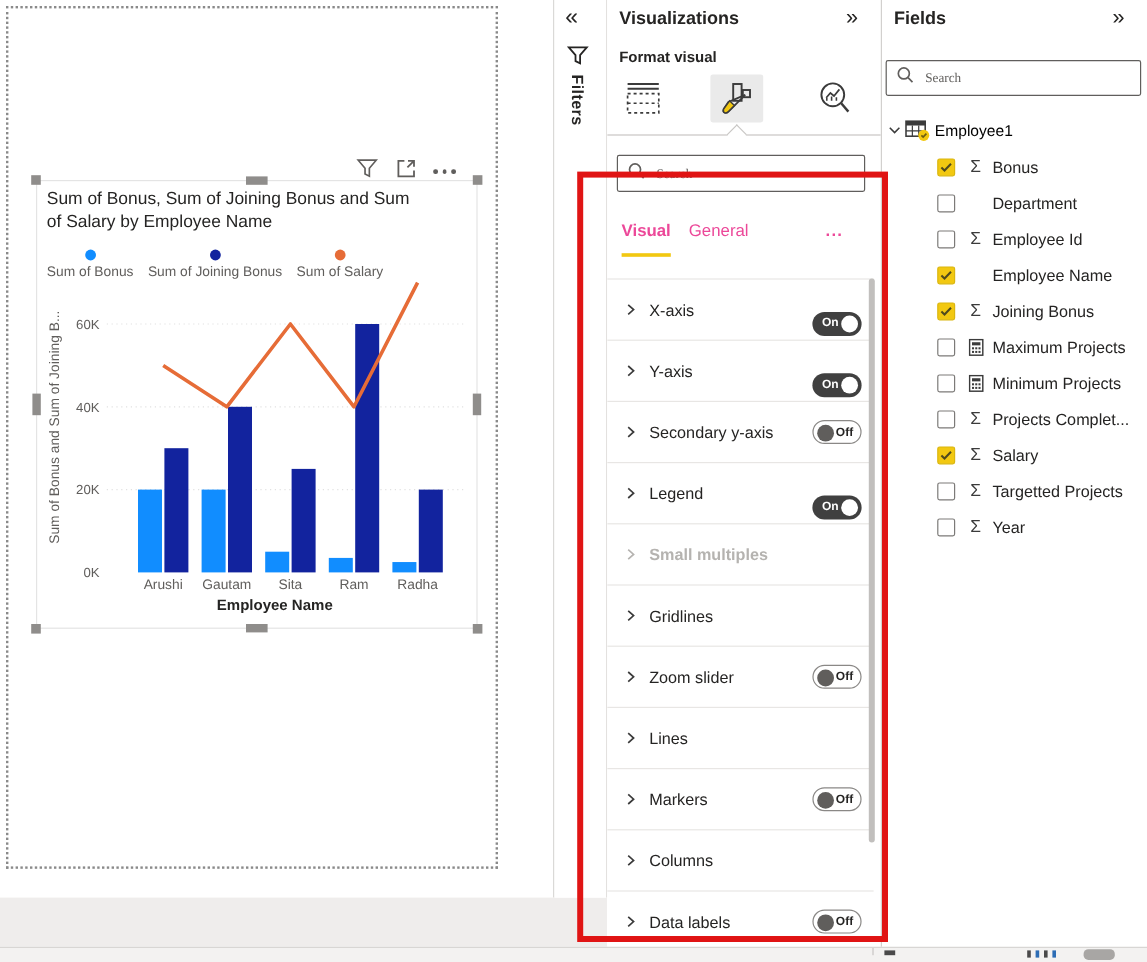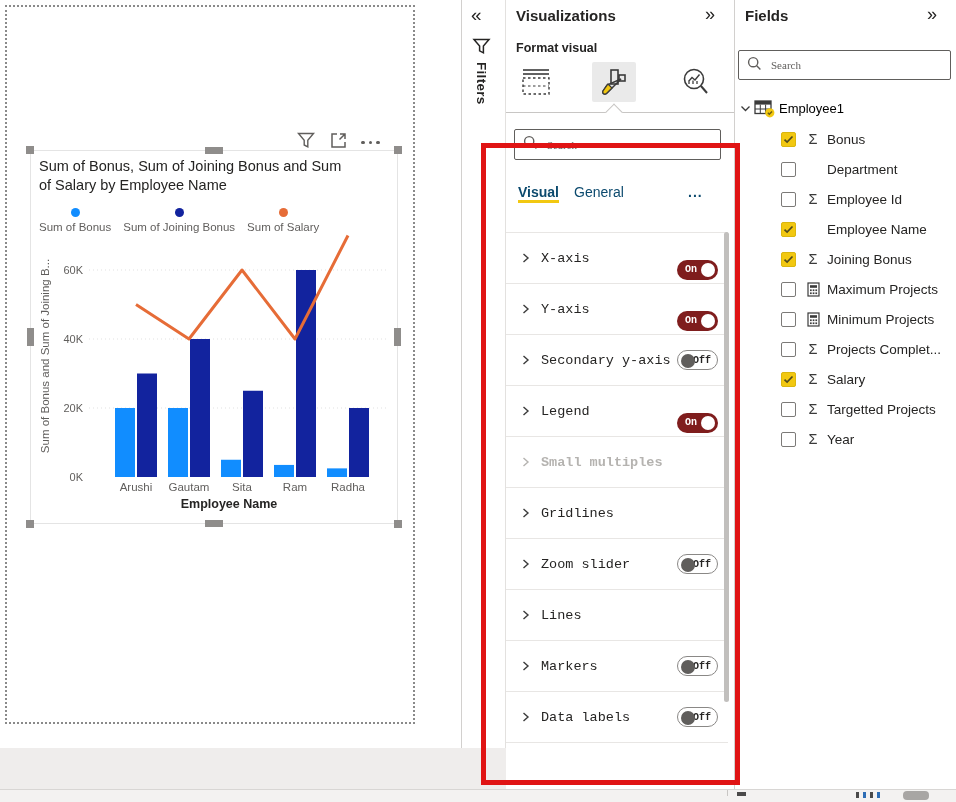--- a/index.html
+++ b/index.html
@@ -52,37 +52,37 @@
   .viz-divider{position:absolute;left:0;top:112px;width:228px;border-top:1px solid #c8c6c4;}
   .notch{position:absolute;left:102px;top:106px;width:11px;height:11px;background:#fff;border-left:1px solid #c8c6c4;border-top:1px solid #c8c6c4;transform:rotate(45deg);}
 
   .searchbox{position:absolute;display:flex;align-items:center;gap:7px;background:#fff;border:1px solid #605e5c;border-radius:2px;box-sizing:border-box;padding:0 8px;}
   #viz-search{left:8px;top:129px;width:207px;height:31px;}
   #fields-search{left:3px;top:50px;width:213px;height:30px;}
   .searchbox input{border:none;outline:none;flex:1;font-size:11px;font-family:Liberation Serif, serif;color:#252423;background:transparent;min-width:0;}
   .searchbox input::placeholder{color:#605e5c;opacity:1;}
 
   .fmt-tabs{position:absolute;left:0;top:184px;width:228px;height:28px;}
-  .fmt-tab{position:absolute;top:0;font-size:14px;color:#0c4a6e;padding-bottom:0;}
+  .fmt-tab{position:absolute;top:0;font-size:14px;color:#ec4899;padding-bottom:11px;}
   .fmt-tab.sel{font-weight:700;border-bottom:3px solid #f2c811;}
   .tab-visual{left:12px;}
   .tab-general{left:68px;}
   .tab-more{left:182px;font-weight:700;letter-spacing:1px;}
 
   #format-cards{position:absolute;left:0;top:232px;width:222px;border-top:1px solid #e8e6e4;}
-  .card-row{height:51px;display:flex;align-items:center;padding:0 10px 0 14px;border-bottom:1px solid #e8e6e4;box-sizing:border-box;font-family:Liberation Mono, monospace;}
+  .card-row{height:51px;display:flex;align-items:center;padding:0 10px 0 14px;border-bottom:1px solid #e8e6e4;box-sizing:border-box;}
   .card-chev{display:flex;align-items:center;margin-right:10px;color:#3b3b3b;}
   .card-label{font-size:13.5px;color:#252423;}
   .card-row.disabled .card-label{color:#b5b3b0;font-weight:700;}
   .card-row.disabled .card-chev{color:#b5b3b0;}
 
   .toggle{margin-left:auto;position:relative;width:41px;height:20px;border-radius:10px;box-sizing:border-box;flex:0 0 auto;}
   .toggle .knob{position:absolute;top:3px;width:14px;height:14px;border-radius:50%;}
   .toggle .t-label{position:absolute;top:4px;font-size:10px;font-weight:700;}
-  .toggle.on{background:#7f1d1d;margin-top:24px;}
+  .toggle.on{background:#404040;margin-top:24px;}
   .toggle.on .knob{right:3px;background:#fff;}
   .toggle.on .t-label{left:8px;color:#fff;}
   .toggle.off{background:#fff;border:1px solid #8a8886;}
   .toggle.off .knob{left:3px;top:2.5px;background:#605e5c;}
   .toggle.off .t-label{right:6px;color:#252423;top:3.5px;}
 
   .viz-scrollbar{position:absolute;left:218px;top:232px;width:5px;height:470px;background:#c1bfbd;border-radius:3px;}
 
   
   #fields-pane{position:absolute;left:735px;top:0;width:221px;height:700px;background:#fff;overflow:hidden;}
@@ -349,20 +349,28 @@
             <span class="t-label">Off</span>
             <span class="knob"></span>
           </div>
         </div>
         <div class="card-row">
           <span class="card-chev">
             <svg width="11" height="12" viewBox="0 0 11 12">
               <path d="M3.5 2 L8 6 L3.5 10" fill="none" stroke="currentColor" stroke-width="1.4"></path>
             </svg>
           </span>
+          <span class="card-label">Columns</span>
+        </div>
+        <div class="card-row">
+          <span class="card-chev">
+            <svg width="11" height="12" viewBox="0 0 11 12">
+              <path d="M3.5 2 L8 6 L3.5 10" fill="none" stroke="currentColor" stroke-width="1.4"></path>
+            </svg>
+          </span>
           <span class="card-label">Data labels</span>
           <div class="toggle off">
             <span class="t-label">Off</span>
             <span class="knob"></span>
           </div>
         </div>
       </div>
     <div class="viz-scrollbar"></div>
   </div>
 

